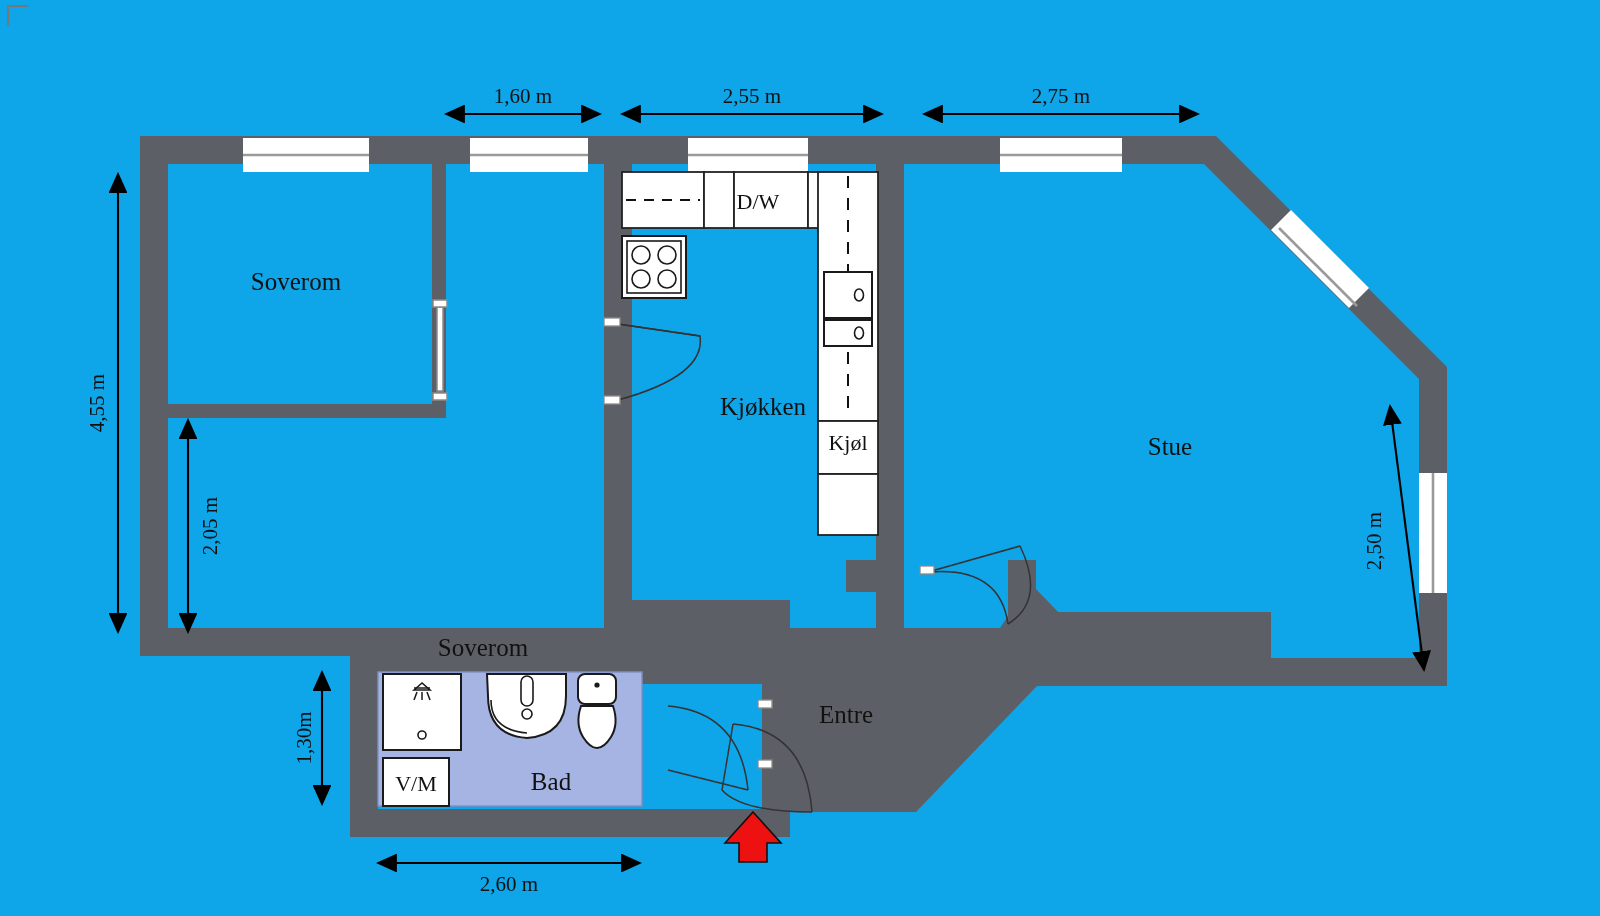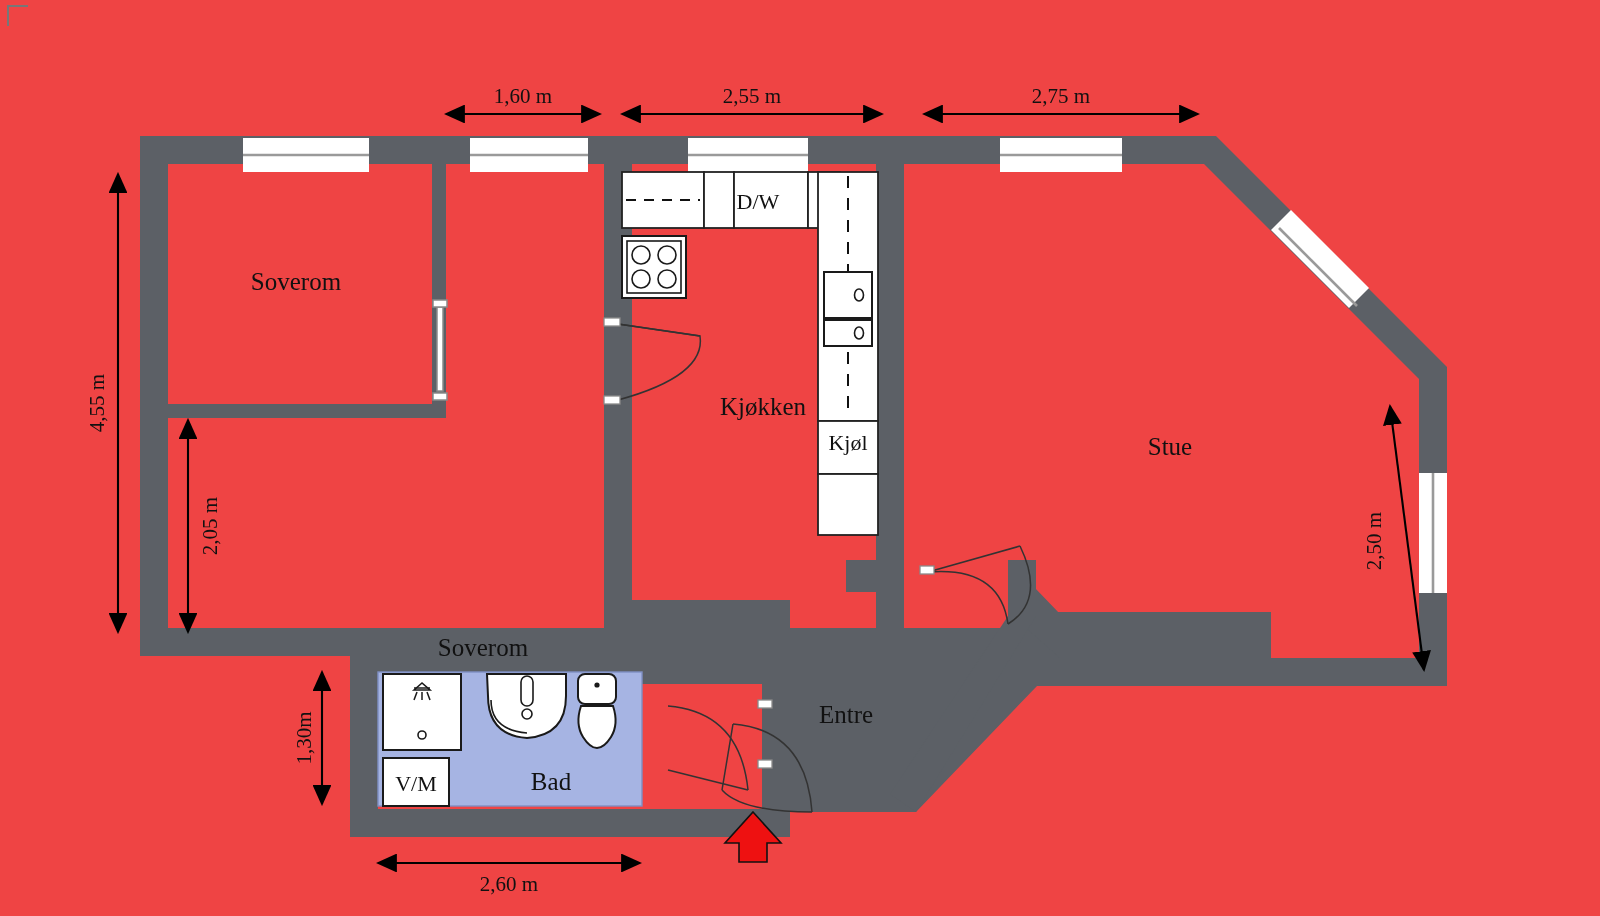--- a/index.html
+++ b/index.html
@@ -1,17 +1,17 @@
 <!DOCTYPE html>
 <html><head>
 <meta charset="utf-8">
 <style>
   html,body{margin:0;padding:0;background:#ffffff;}
   body{width:1600px;height:916px;overflow:hidden;font-family:"Liberation Serif",serif;}
-  #stage{position:relative;width:1600px;height:916px;background:#ef4444;}
+  #stage{position:relative;width:1600px;height:916px;background:#0ea5e9;}
   svg#plan{position:absolute;left:0;top:0;width:1600px;height:916px;}
   .dimtext{font-family:"Liberation Serif",serif;font-size:21px;fill:#111;}
   .roomlabel{font-family:"Liberation Serif",serif;font-size:25px;fill:#111;}
   .applabel{font-family:"Liberation Serif",serif;font-size:22px;fill:#111;}
   .wall{fill:#5c6066;}
   .dimline{stroke:#000;stroke-width:2.1;fill:none;}
   .fixture{fill:#ffffff;stroke:#1a1a1a;stroke-width:2;}
   .fixture-thin{fill:#ffffff;stroke:#1a1a1a;stroke-width:1.6;}
   .cab{fill:#ffffff;stroke:#222;stroke-width:1.8;}
   .doorarc{fill:none;stroke:#333;stroke-width:1.5;}

